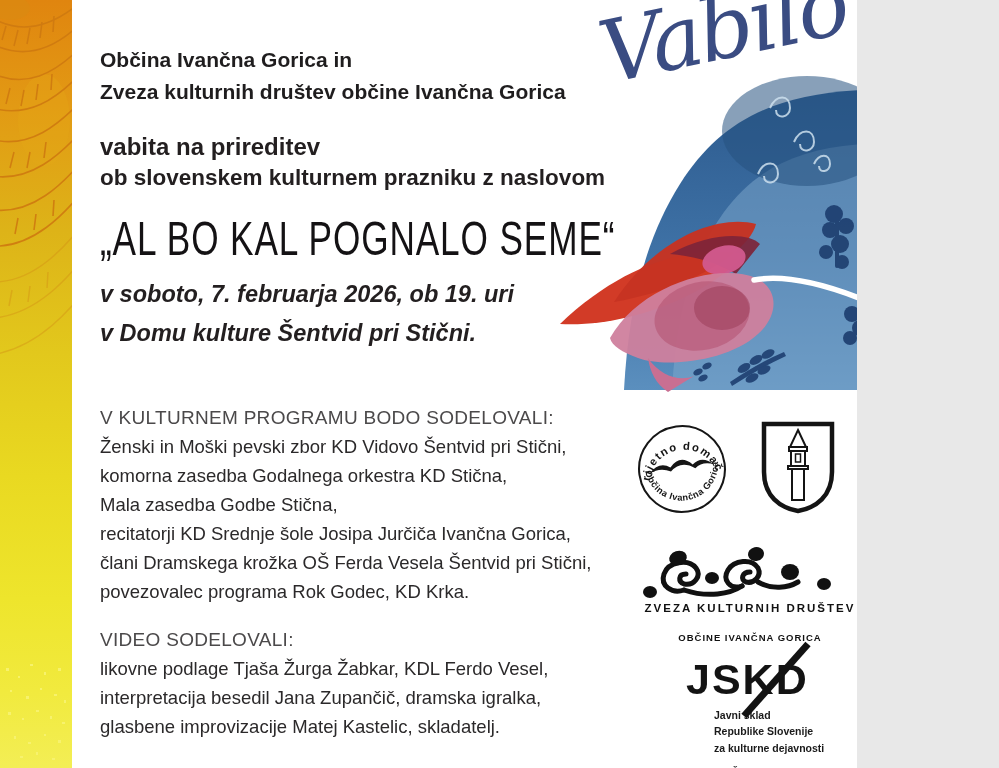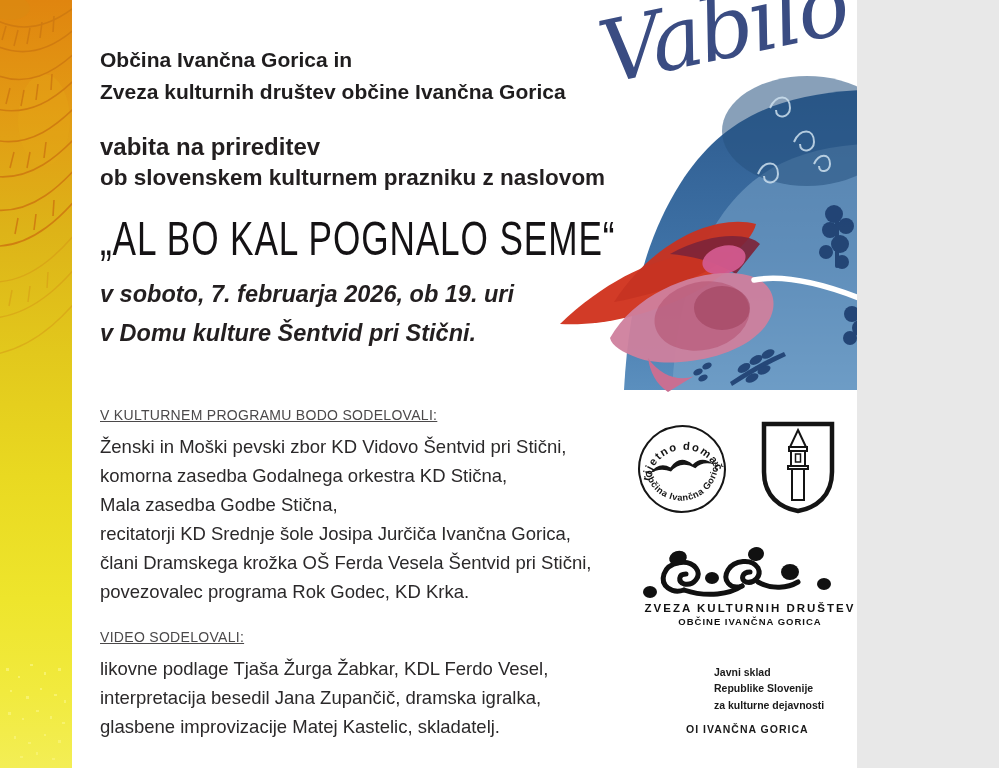--- a/index.html
+++ b/index.html
@@ -12,35 +12,35 @@
   
   .content{position:absolute;left:100px;top:0;width:560px;}
   .org-line{position:absolute;left:0;font-weight:700;font-size:21px;color:#1f1d1e;white-space:nowrap;}
   .org1{top:48px;} .org2{top:80px;}
   .invite-italic{position:absolute;left:0;top:133px;font-weight:700;font-size:24px;white-space:nowrap;}
   .invite-rest{position:absolute;left:0;top:165px;font-weight:700;font-size:22.5px;white-space:nowrap;}
   .title{position:absolute;left:0;top:213px;font-size:40px;font-weight:400;color:#141214;
          transform:scale(0.88,1.18);transform-origin:left top;letter-spacing:1px;white-space:nowrap;}
   .date1{position:absolute;left:0;top:281px;font-style:italic;font-weight:700;font-size:23.5px;white-space:nowrap;}
   .date2{position:absolute;left:0;top:320px;font-style:italic;font-weight:700;font-size:23.5px;white-space:nowrap;}
-  .sec-head{position:absolute;left:0;font-size:14px;color:#4b494a;letter-spacing:.3px;white-space:nowrap;text-decoration:underline;}
+  .sec-head{position:absolute;left:0;font-size:19px;color:#4b494a;letter-spacing:.3px;white-space:nowrap;}
   .prog-head{top:407px;} .video-head{top:629px;}
   .body-line{position:absolute;left:0;font-size:18.5px;color:#2b292a;white-space:nowrap;}
   
   .vabilo{position:absolute;left:592px;top:12px;width:300px;font-family:"DejaVu Serif",serif;
           font-style:italic;font-size:86px;color:#3a4c82;transform:rotate(-12deg);
           transform-origin:left top;letter-spacing:-3px;line-height:1;}
   
   .center-art{position:absolute;left:552px;top:16px;}
   
   .logo-circle{position:absolute;left:636px;top:423px;width:92px;height:92px;transform:rotate(-8deg);}
   .logo-shield{position:absolute;left:758px;top:420px;width:80px;height:95px;}
   .logo-zkd{position:absolute;left:638px;top:546px;width:224px;text-align:center;}
   .zkd-line1{font-weight:700;font-size:11.5px;letter-spacing:2px;color:#111;white-space:nowrap;}
-  .zkd-line2{font-weight:700;font-size:9.5px;letter-spacing:1px;color:#111;margin-top:2px;white-space:nowrap;}
+  .zkd-line2{font-weight:700;font-size:9.5px;letter-spacing:1px;color:#111;margin-top:18px;white-space:nowrap;}
   .logo-jskd{position:absolute;left:686px;top:658px;width:180px;}
   .jskd-acr{position:relative;font-weight:700;font-size:43px;letter-spacing:2px;color:#131313;line-height:1;}
   .jskd-acr svg{position:absolute;left:0;top:0;overflow:visible;}
   .jskd-small{font-weight:700;font-size:10.5px;color:#1a1a1a;line-height:1.55;margin-top:6px;margin-left:28px;}
   .jskd-branch{font-weight:700;font-size:10.5px;letter-spacing:1px;color:#1a1a1a;margin-top:10px;}
   
   .tiles{position:absolute;left:869px;top:0;width:130px;height:768px;display:flex;flex-direction:column;gap:3px;}
   .tile{flex:1;margin:0;padding:0;overflow:hidden;}
   .tile svg{width:100%;height:100%;display:block;}
 </style>
@@ -231,20 +231,26 @@
         <ellipse cx="118" cy="8" rx="8" ry="7" transform="rotate(-12 118 8)"></ellipse>
         <ellipse cx="152" cy="26" rx="9" ry="8"></ellipse>
         <ellipse cx="186" cy="38" rx="7" ry="6"></ellipse>
       </g>
     </svg>
     <div class="zkd-line1">ZVEZA KULTURNIH DRUŠTEV</div>
     <div class="zkd-line2">OBČINE IVANČNA GORICA</div>
   </div>
 
   <div class="logo-jskd">
+    <div class="jskd-acr">
+      <span>JSKD</span>
+      <svg width="140" height="46">
+        <line x1="122" y1="-14" x2="58" y2="58" stroke="#131313" stroke-width="7"></line>
+      </svg>
+    </div>
     <div class="jskd-small">
       <div>Javni sklad</div>
       <div>Republike Slovenije</div>
       <div>za kulturne dejavnosti</div>
     </div>
     <div class="jskd-branch">OI IVANČNA GORICA</div>
   </div>
 
   <div class="tiles">
 

